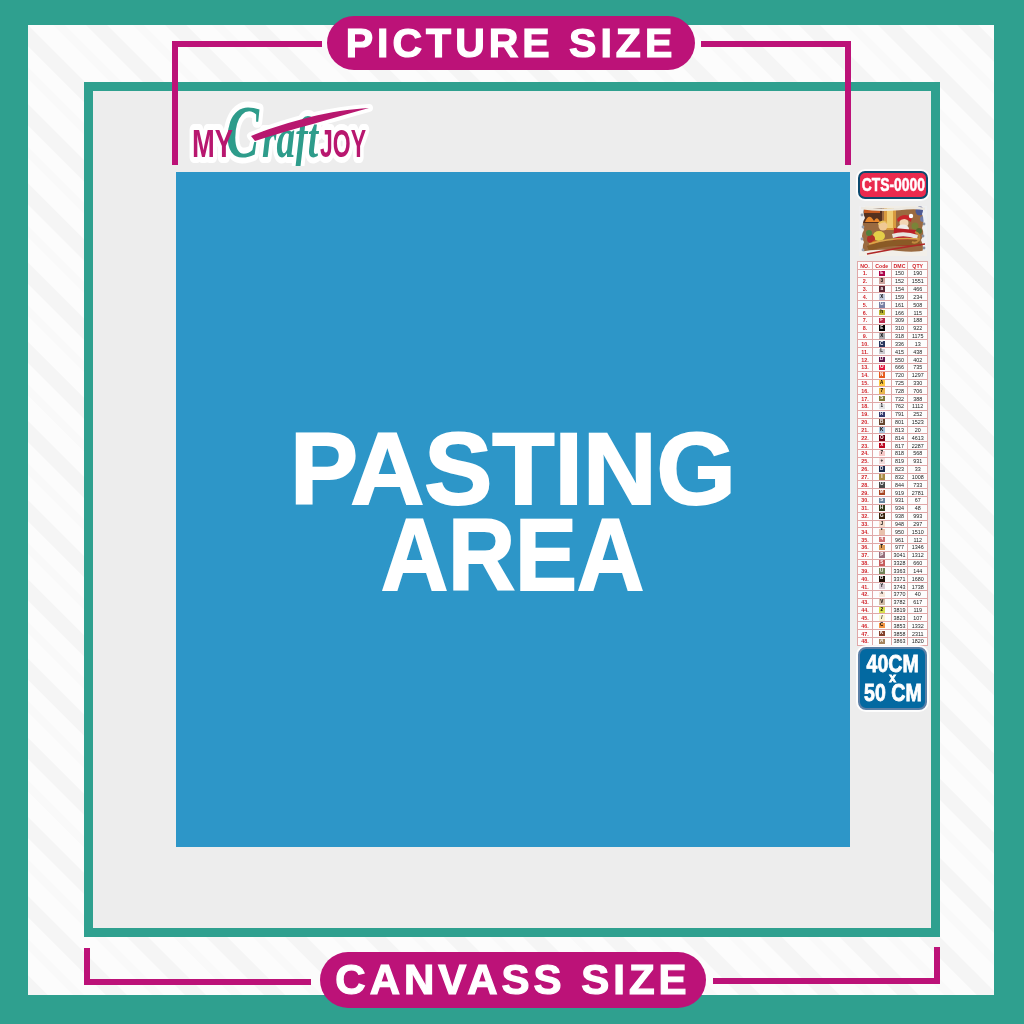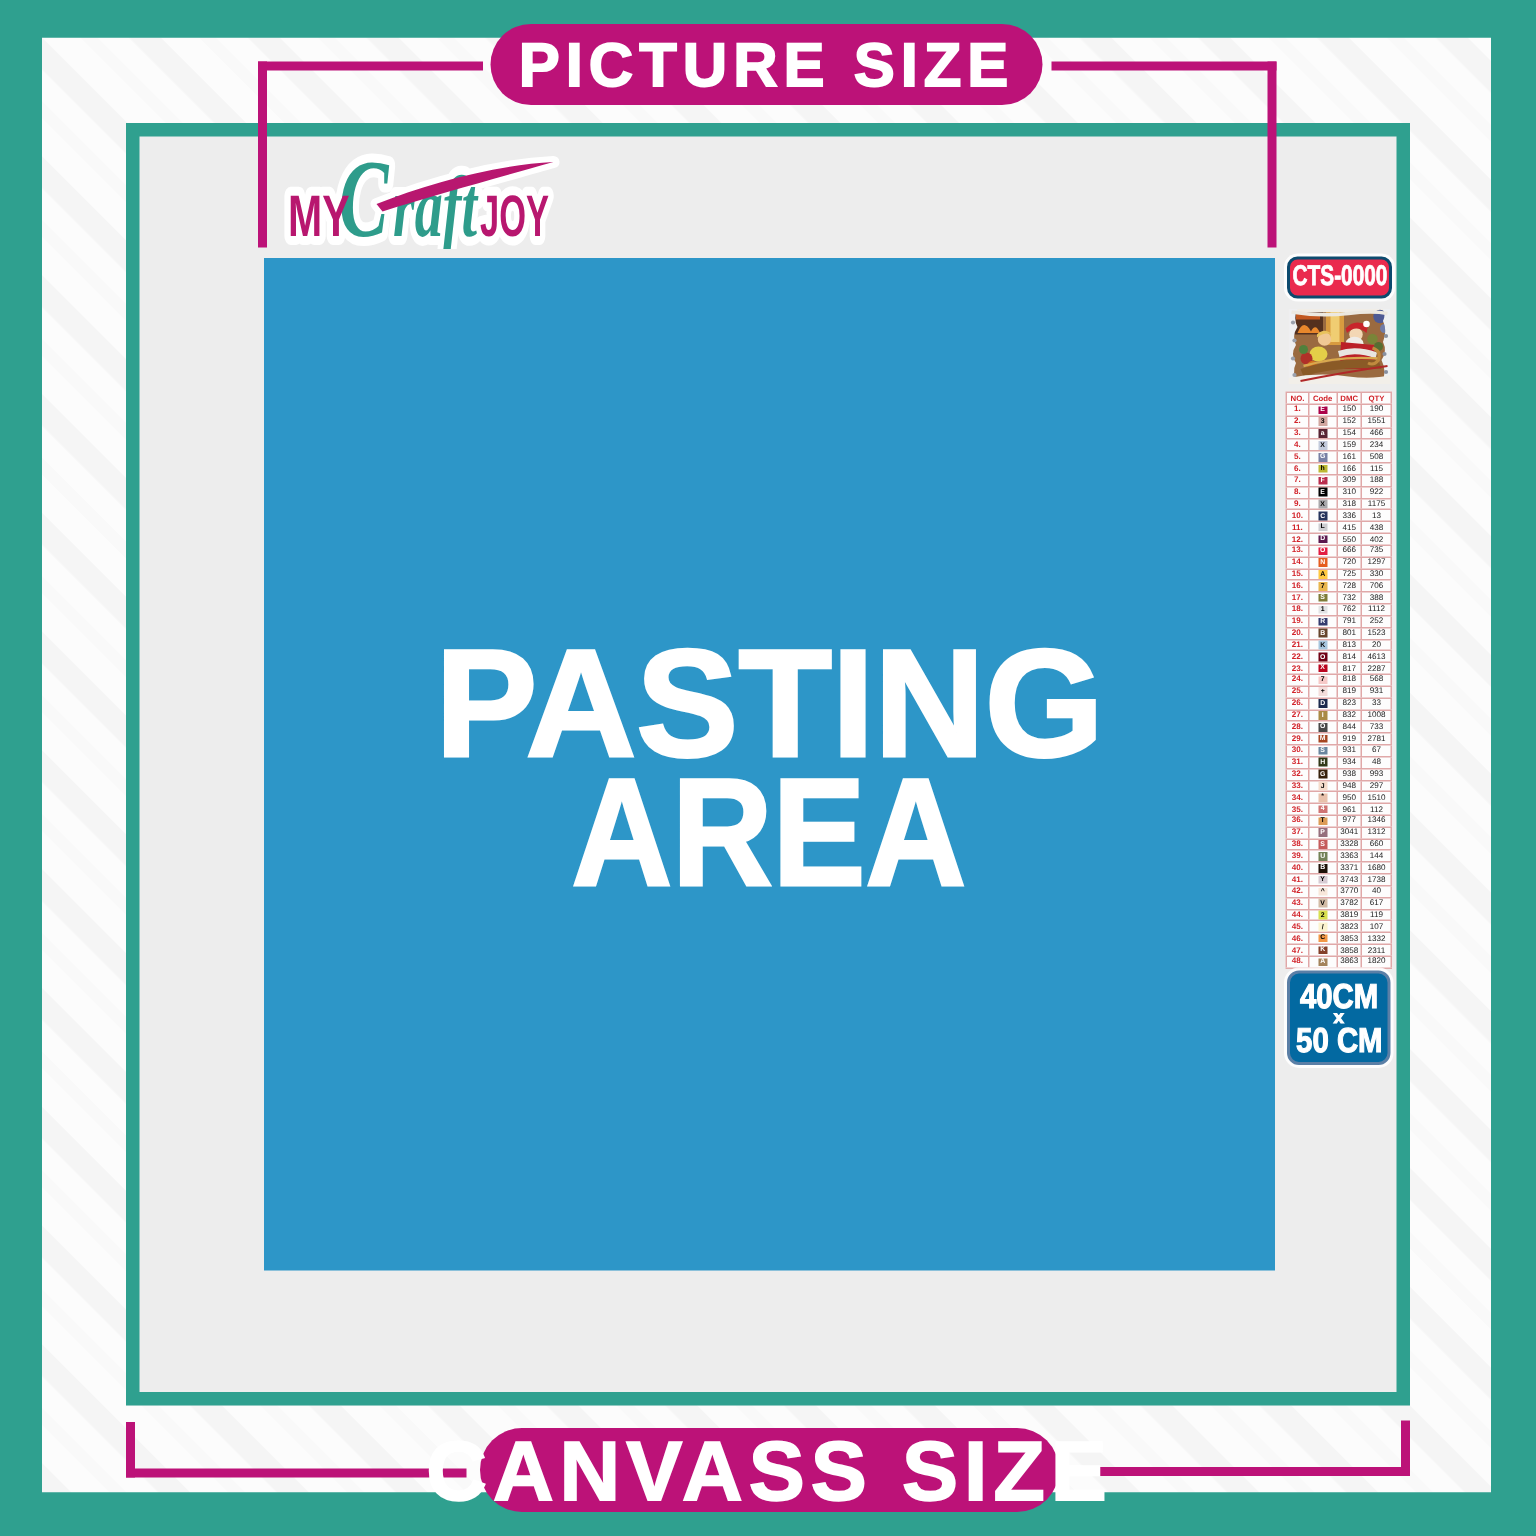--- a/index.html
+++ b/index.html
@@ -46,21 +46,21 @@
 <div class="abs mag" style="left:84px;top:948px;width:6px;height:37px"></div>
 
 <div class="abs mag" style="left:84px;top:979px;width:227px;height:6px"></div>
 
 <div class="abs mag" style="left:934px;top:947px;width:6px;height:37px"></div>
 
 <div class="abs mag" style="left:713px;top:978px;width:227px;height:6px"></div>
 
 <div class="pill" style="left:327px;top:16px;width:368px;height:54px;font-size:41px">PICTURE&nbsp;SIZE</div>
 
-<div class="pill" style="left:320px;top:952px;width:386px;height:56px;font-size:56px">CANVASS&nbsp;SIZE</div>
+<div class="pill" style="left:320px;top:952px;width:386px;height:56px;font-size:42px">CANVASS&nbsp;SIZE</div>
 
 <div class="abs" style="left:176px;top:172px;width:674px;height:675px;background:#2D96C8"></div>
 
 <div class="abs" style="left:176px;top:426px;width:674px;text-align:center;color:#fff;font-weight:bold;font-size:102px;line-height:86px;-webkit-text-stroke:2px #fff">PASTING<br><span style="display:inline-block;transform:scaleX(0.91)">AREA</span></div>
 
 <svg class="abs" style="left:180px;top:93px" width="200" height="73" viewBox="0 0 200 73">
 <g stroke="#fff" stroke-width="12" stroke-linejoin="round" stroke-linecap="round" fill="#fff">
 <text x="12" y="64" font-family="Liberation Sans" font-weight="bold" font-size="39" textLength="41" lengthAdjust="spacingAndGlyphs">MY</text>
 <text x="46" y="64" font-family="Liberation Serif" font-style="italic" font-weight="bold" font-size="74" textLength="33" lengthAdjust="spacingAndGlyphs">C</text>
 <text x="82" y="64" font-family="Liberation Serif" font-style="italic" font-weight="bold" font-size="58" textLength="56" lengthAdjust="spacingAndGlyphs">raft</text>

